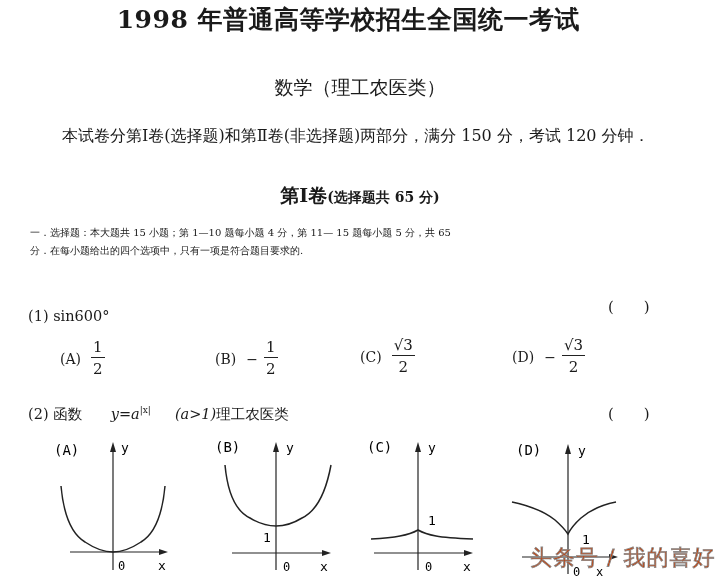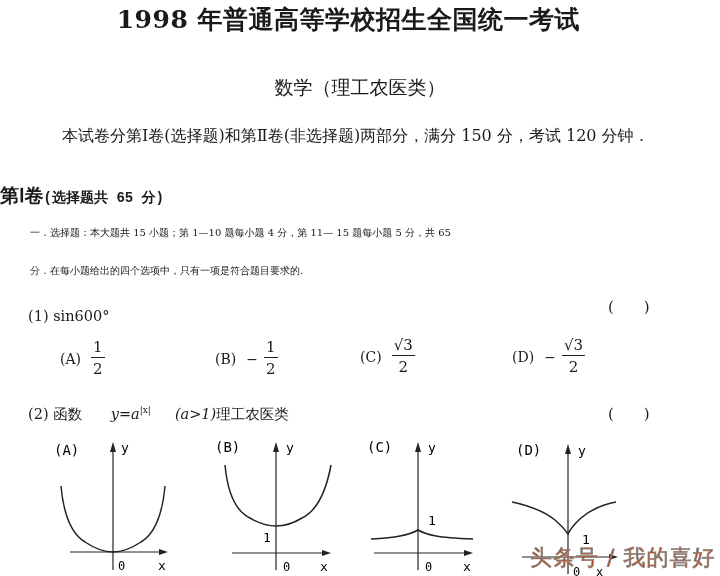--- a/index.html
+++ b/index.html
@@ -2,21 +2,21 @@
 <html><head>
 <meta charset="utf-8">
 <style>
   html, body { margin:0; padding:0; background:#ffffff; }
   body { width:720px; height:576px; position:relative; overflow:hidden;
          font-family:"DejaVu Serif","Liberation Serif",serif; color:#1a1a1a; }
   .abs { position:absolute; white-space:nowrap; }
   .title { left:0; width:580px; top:3px; text-align:right; font-size:25px; font-weight:bold; letter-spacing:0.5px; }
   .subtitle { left:0; width:720px; top:60px; text-align:center; font-size:19px;margin-top:15px; }
   .intro { left:62px; top:126px; font-size:16px; }
-  .section { left:0; width:720px; top:183px; text-align:left; font-size:19px; font-weight:bold;font-family:Liberation Mono, monospace; }
+  .section { left:0; width:720px; top:183px; text-align:center; font-size:19px; font-weight:bold; }
   .section small { font-size:14px; }
   .instr { left:30px; font-size:10px; font-weight:normal; }
   .q { left:28px; font-size:14.5px; }
   .paren { font-size:15px; }
   .opt { font-size:14px; display:flex; align-items:center; }
   .opt .lbl { margin-right:10px; }
   .frac { display:inline-flex; flex-direction:column; align-items:center; font-size:15px; line-height:1; }
   .frac .num { padding:0 2px 2px; border-bottom:1px solid #222; }
   .frac .den { padding-top:4px; }
   .neg { margin-right:6px; }
@@ -31,21 +31,21 @@
 
 <div class="abs title">1998 年普通高等学校招生全国统一考试</div>
 <div class="abs subtitle">数学（理工农医类）</div>
 <div class="abs intro">本试卷分第Ⅰ卷(选择题)和第Ⅱ卷(非选择题)两部分，满分 150 分，考试 120 分钟．</div>
 
 <div class="abs section">
   <span>第Ⅰ卷</span><small>(选择题共 65 分)</small>
 </div>
 
 <div class="abs instr" style="top:226px;">一．选择题：本大题共 15 小题；第 1—10 题每小题 4 分，第 11— 15 题每小题 5 分，共 65</div>
-<div class="abs instr" style="top:264px;">分．在每小题给出的四个选项中，只有一项是符合题目要求的.</div>
+<div class="abs instr" style="top:244px;">分．在每小题给出的四个选项中，只有一项是符合题目要求的.</div>
 
 <div class="abs q" style="top:308px;">
   <span>(1)</span>
   <span>sin600°</span>
 </div>
 <div class="abs paren" style="left:608px; top:298px;">(　　)</div>
 
 <div class="abs opt" style="left:60px; top:340px;">
   <span class="lbl">(A)</span>
   <span class="frac">

